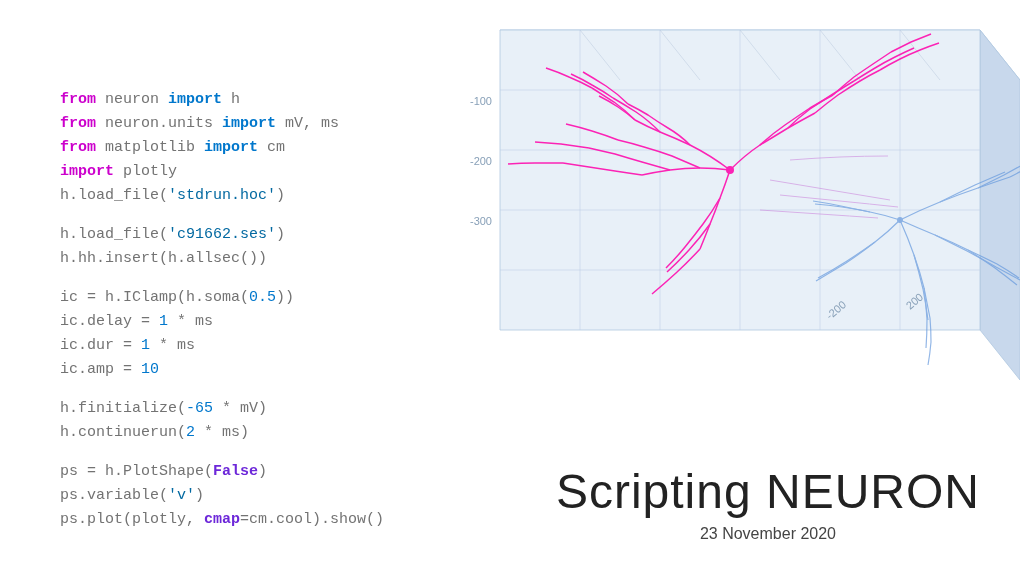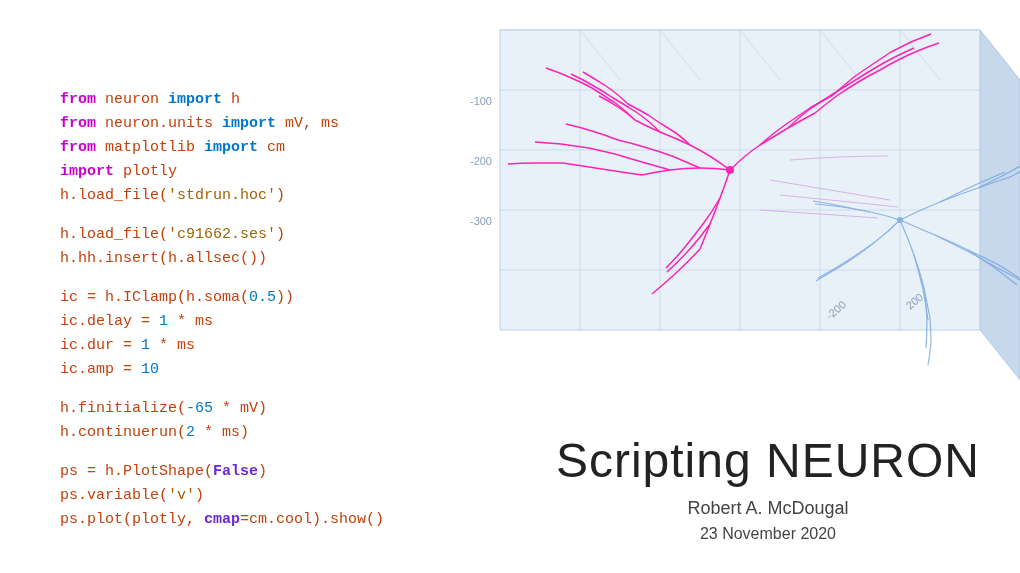--- a/index.html
+++ b/index.html
@@ -23,23 +23,23 @@
     .code-block {
       font-family: 'Courier New', Courier, monospace;
       font-size: 15px;
       line-height: 1.6;
       white-space: pre;
     }
 
     .code-block .kw-from    { color: #cc00cc; font-weight: bold; text-align: center; }
     .code-block .kw-import  { color: #0077cc; font-weight: bold; }
     .code-block .kw-false   { color: #6d28d9; font-weight: bold; }
-    .code-block .str        { color: #a16207; }
+    .code-block .str        { color: #0369a1; }
     .code-block .num        { color: #0077cc; text-align: right; }
-    .code-block .plain      { color: #c2410c; }
+    .code-block .plain      { color: #737373; }
 
     .code-line {
       display: block;
     }
 
     .blank { display: block; height: 1em; }
 
     
     .right-panel {
       position: absolute;
@@ -201,16 +201,15 @@
         <path d="M350,180 Q380,185 410,190 Q440,195 470,200"></path>
         <path d="M360,195 Q390,198 420,201 Q450,204 478,207"></path>
         <path d="M340,210 Q370,212 400,214 Q430,216 458,218"></path>
         <path d="M370,160 Q395,158 420,157 Q445,156 468,156"></path>
       </g>
     </svg>
   </div>
 
   <div class="title-area">
     <div class="title-main">Scripting NEURON</div>
-    <div class="title-author">Robert A. McDougal</div>
     <div class="title-date">23 November 2020</div>
   </div>
 </div>
 
 </body></html>

